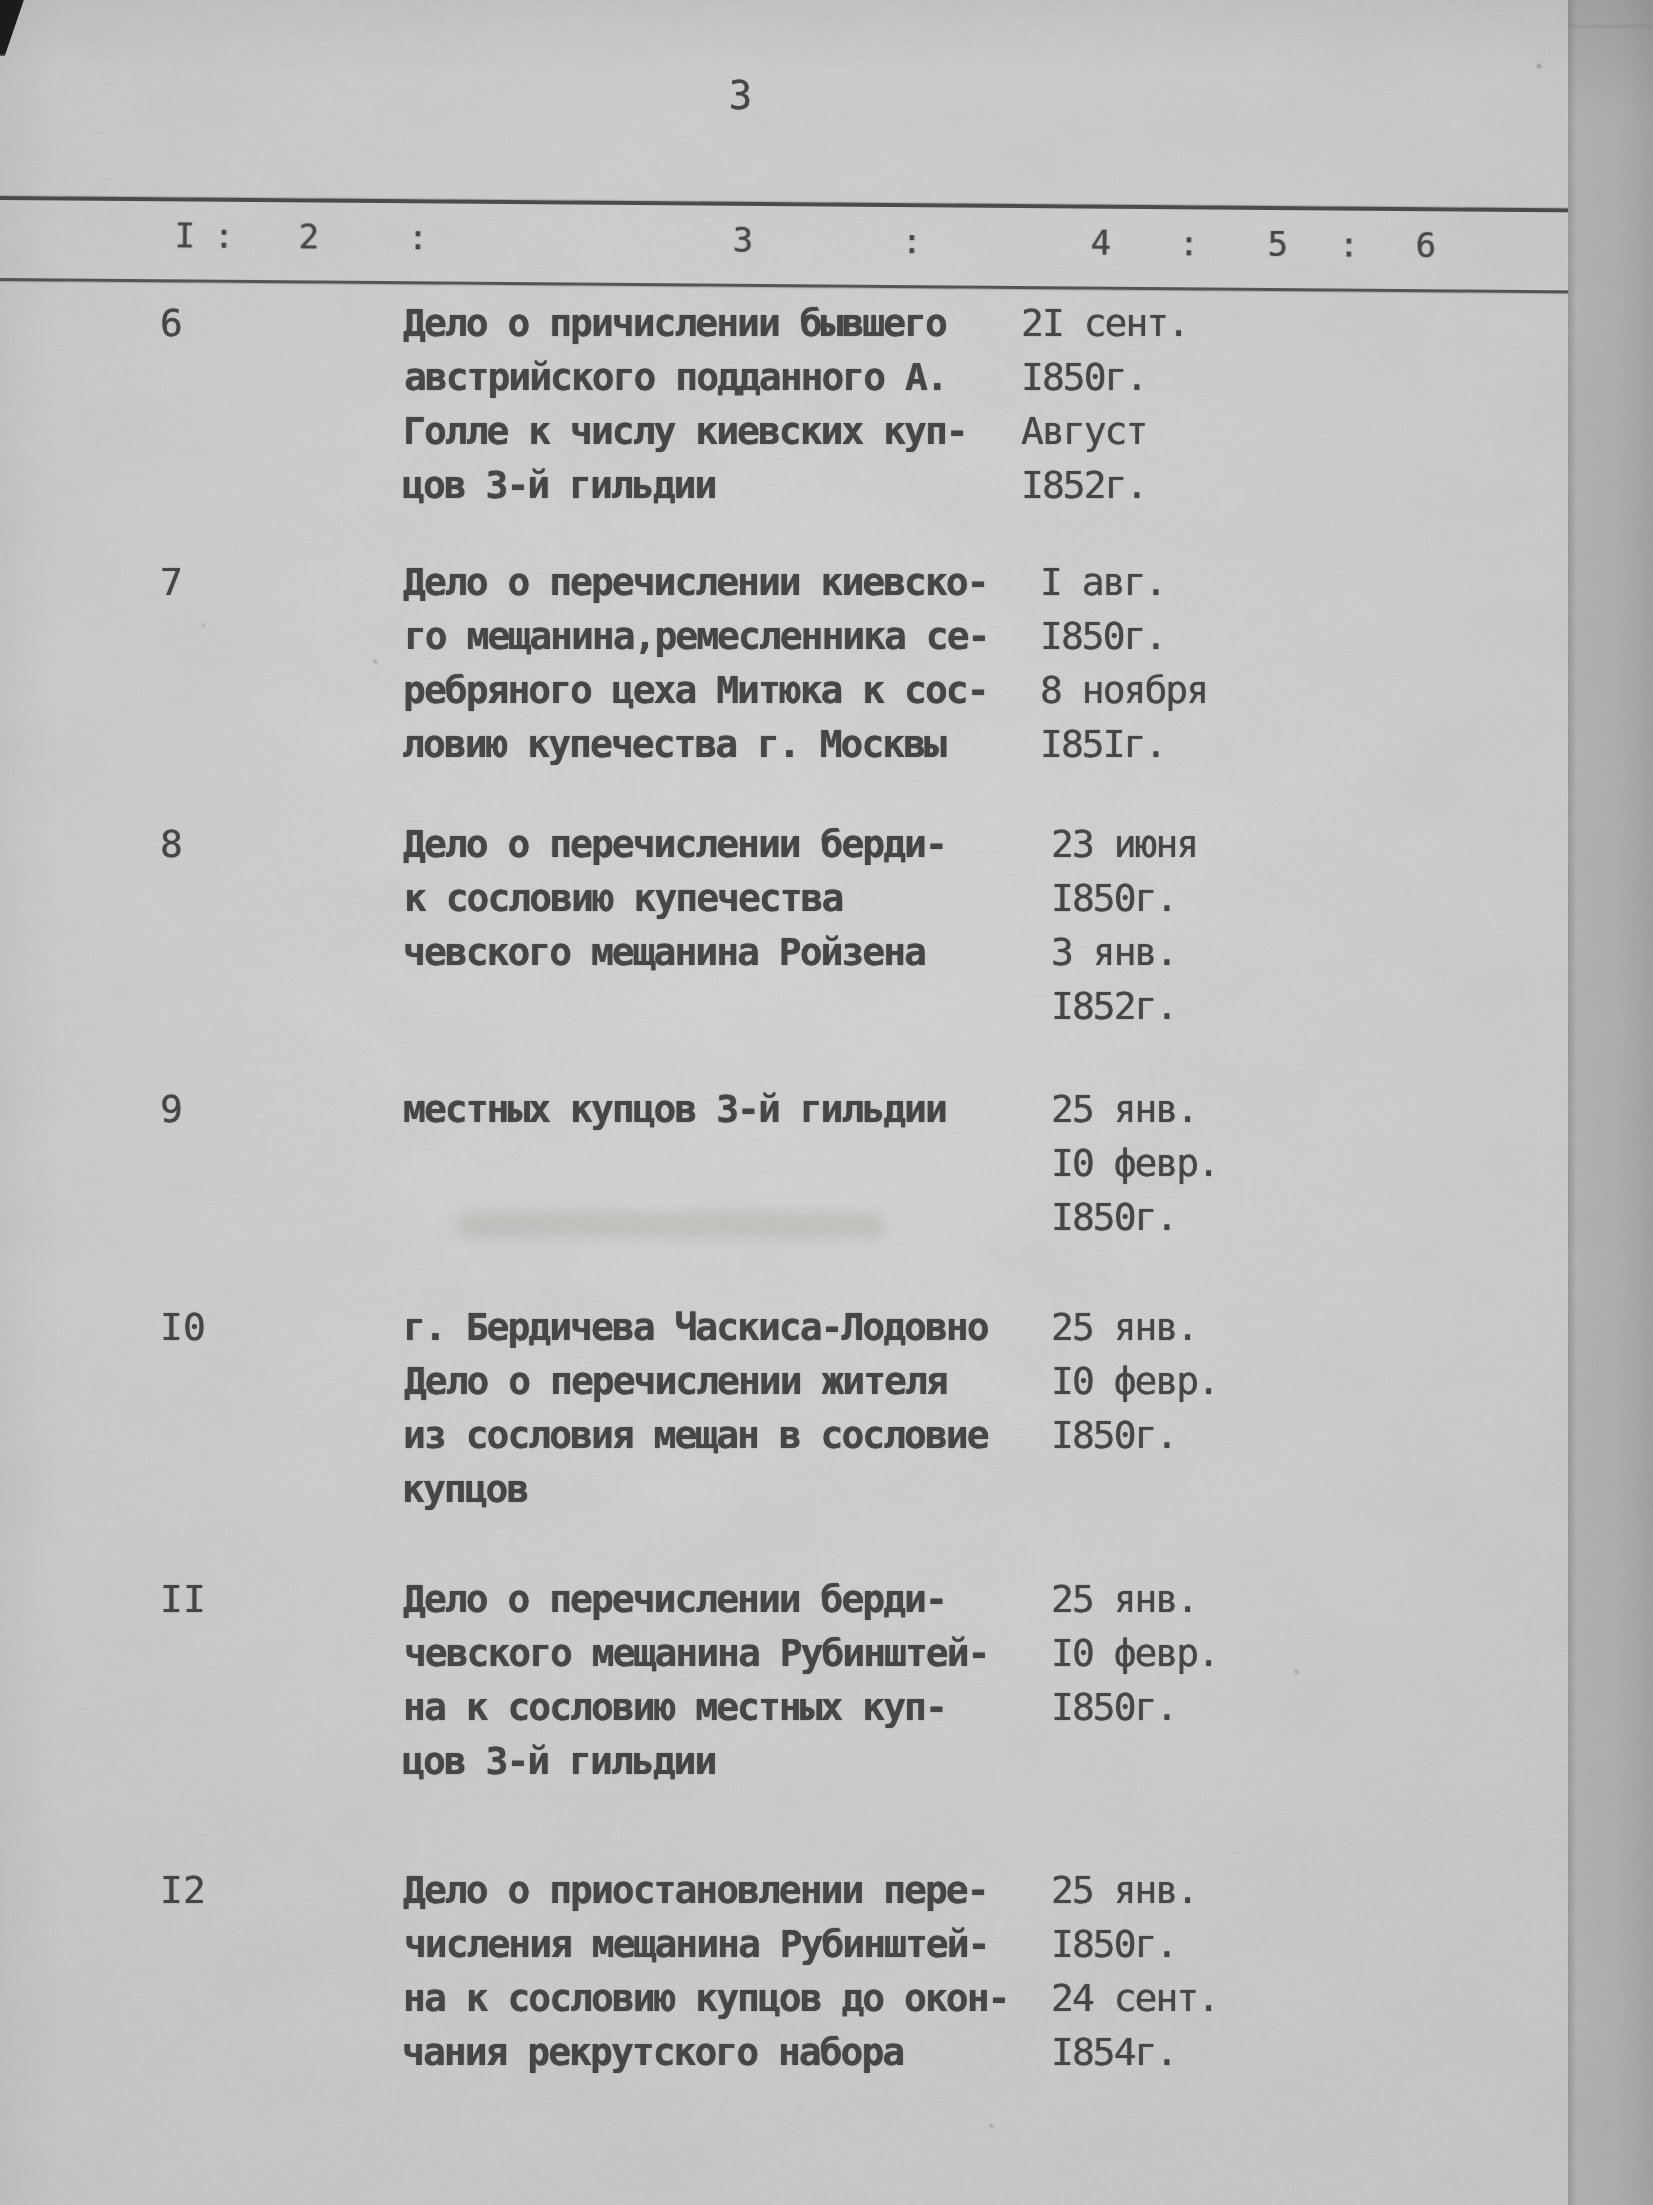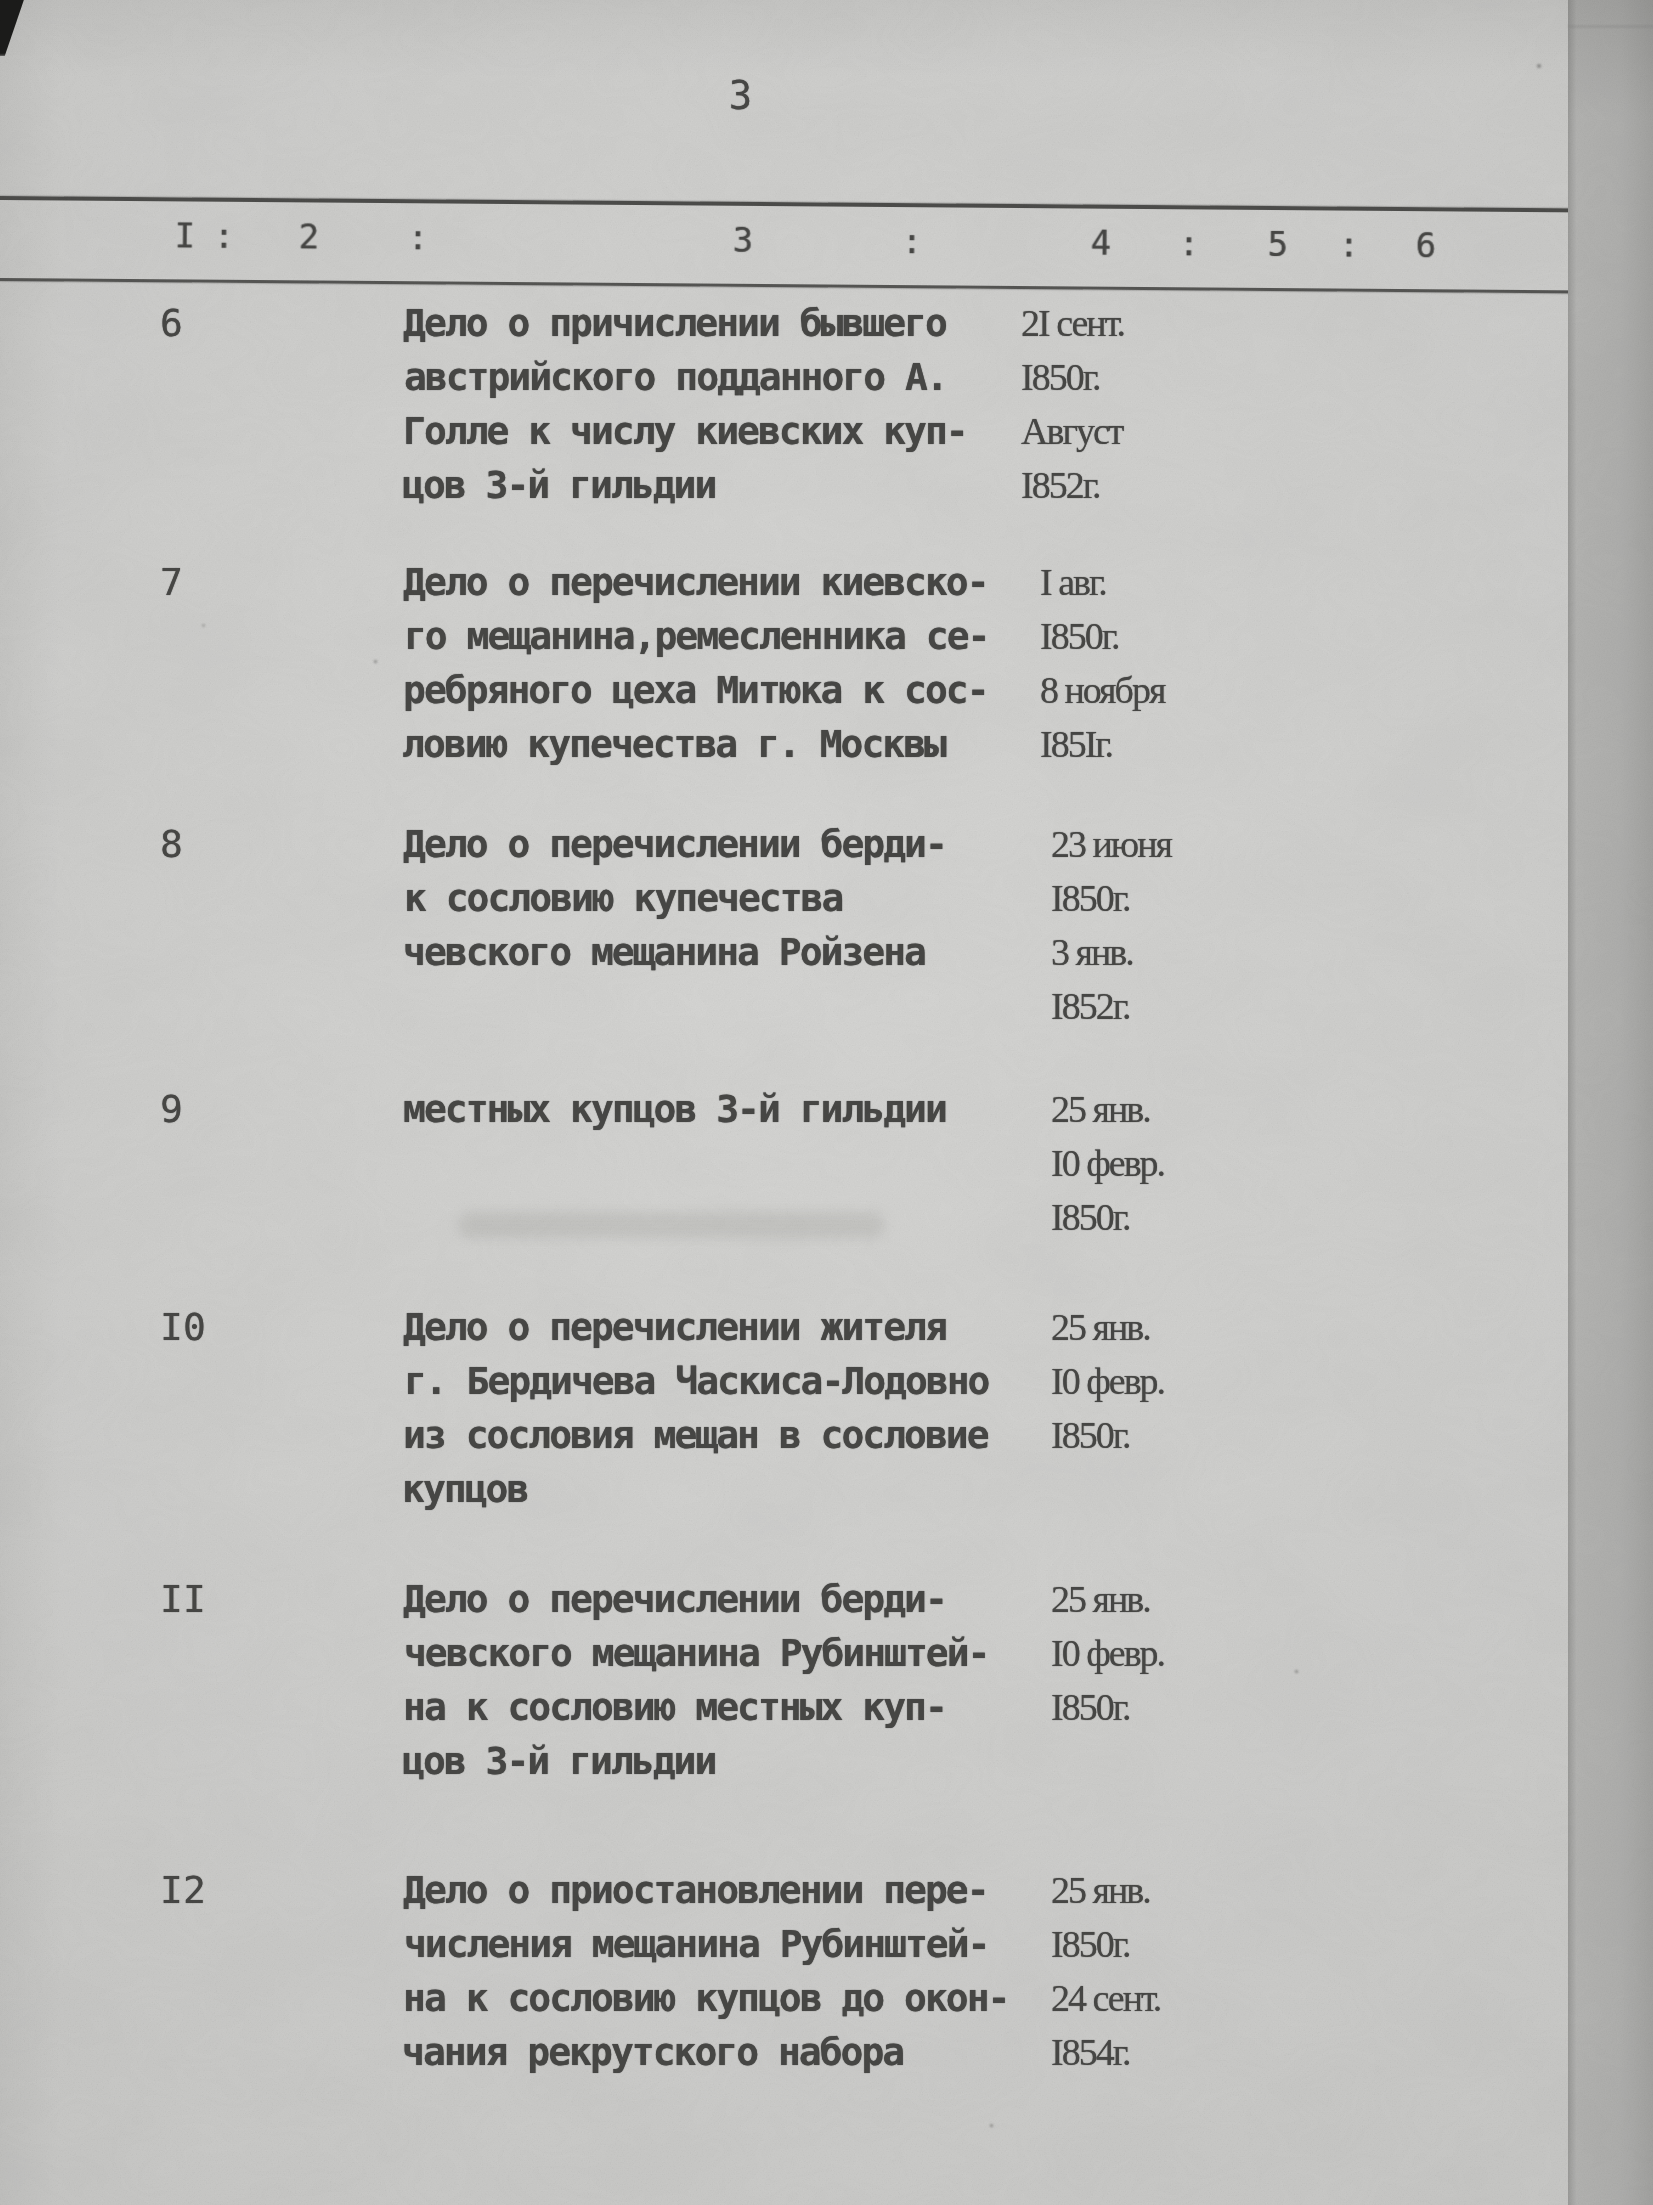--- a/index.html
+++ b/index.html
@@ -64,21 +64,21 @@
   .entry{position:absolute;left:0;width:1568px;}
   .entry:nth-child(1){top:296px}
   .entry:nth-child(2){top:555px}
   .entry:nth-child(3){top:817px}
   .entry:nth-child(4){top:1082px}
   .entry:nth-child(5){top:1300px}
   .entry:nth-child(6){top:1572px}
   .entry:nth-child(7){top:1863px}
   .no{position:absolute;left:160px;top:0;font-size:38px;line-height:54px;}
   .desc{position:absolute;left:403px;top:0;font-weight:bold;}
-  .dates{position:absolute;left:1051px;top:0;font-family:Liberation Serif, serif;}
+  .dates{position:absolute;left:1051px;top:0;}
   .entry:nth-child(1) .dates{left:1021px}
   .entry:nth-child(2) .dates{left:1040px}
   .line{
     font-size:38px;letter-spacing:-2px;line-height:54px;
     white-space:nowrap;
   }
   .desc .line:nth-child(2){transform:translateX(0.9px)}
   .desc .line:nth-child(4){transform:translateX(-0.9px)}
   
   .ghost{
@@ -171,22 +171,22 @@
         </div>
         <div class="dates">
           <div class="line ink">25 янв.</div>
           <div class="line ink">I0 февр.</div>
           <div class="line ink">I850г.</div>
         </div>
       </div>
       <div class="entry">
         <div class="no ink">I0</div>
         <div class="desc">
+          <div class="line ink">г. Бердичева Часкиса-Лодовно</div>
           <div class="line ink">Дело о перечислении жителя</div>
-          <div class="line ink">г. Бердичева Часкиса-Лодовно</div>
           <div class="line ink">из сословия мещан в сословие</div>
           <div class="line ink">купцов</div>
         </div>
         <div class="dates">
           <div class="line ink">25 янв.</div>
           <div class="line ink">I0 февр.</div>
           <div class="line ink">I850г.</div>
         </div>
       </div>
       <div class="entry">

